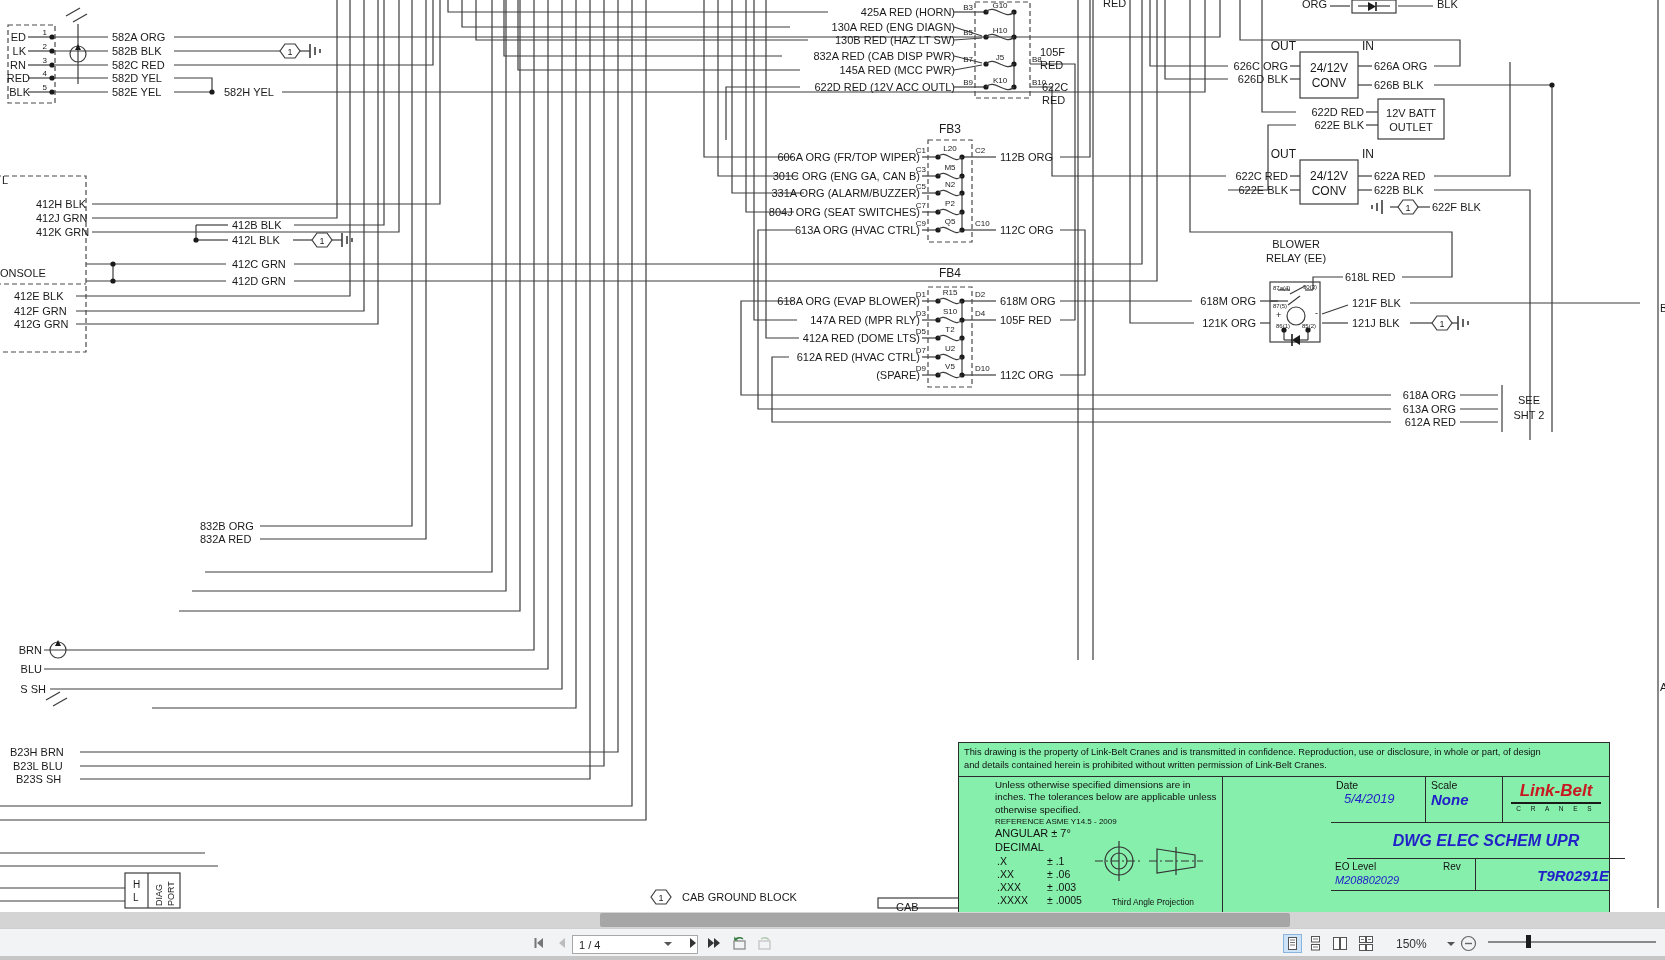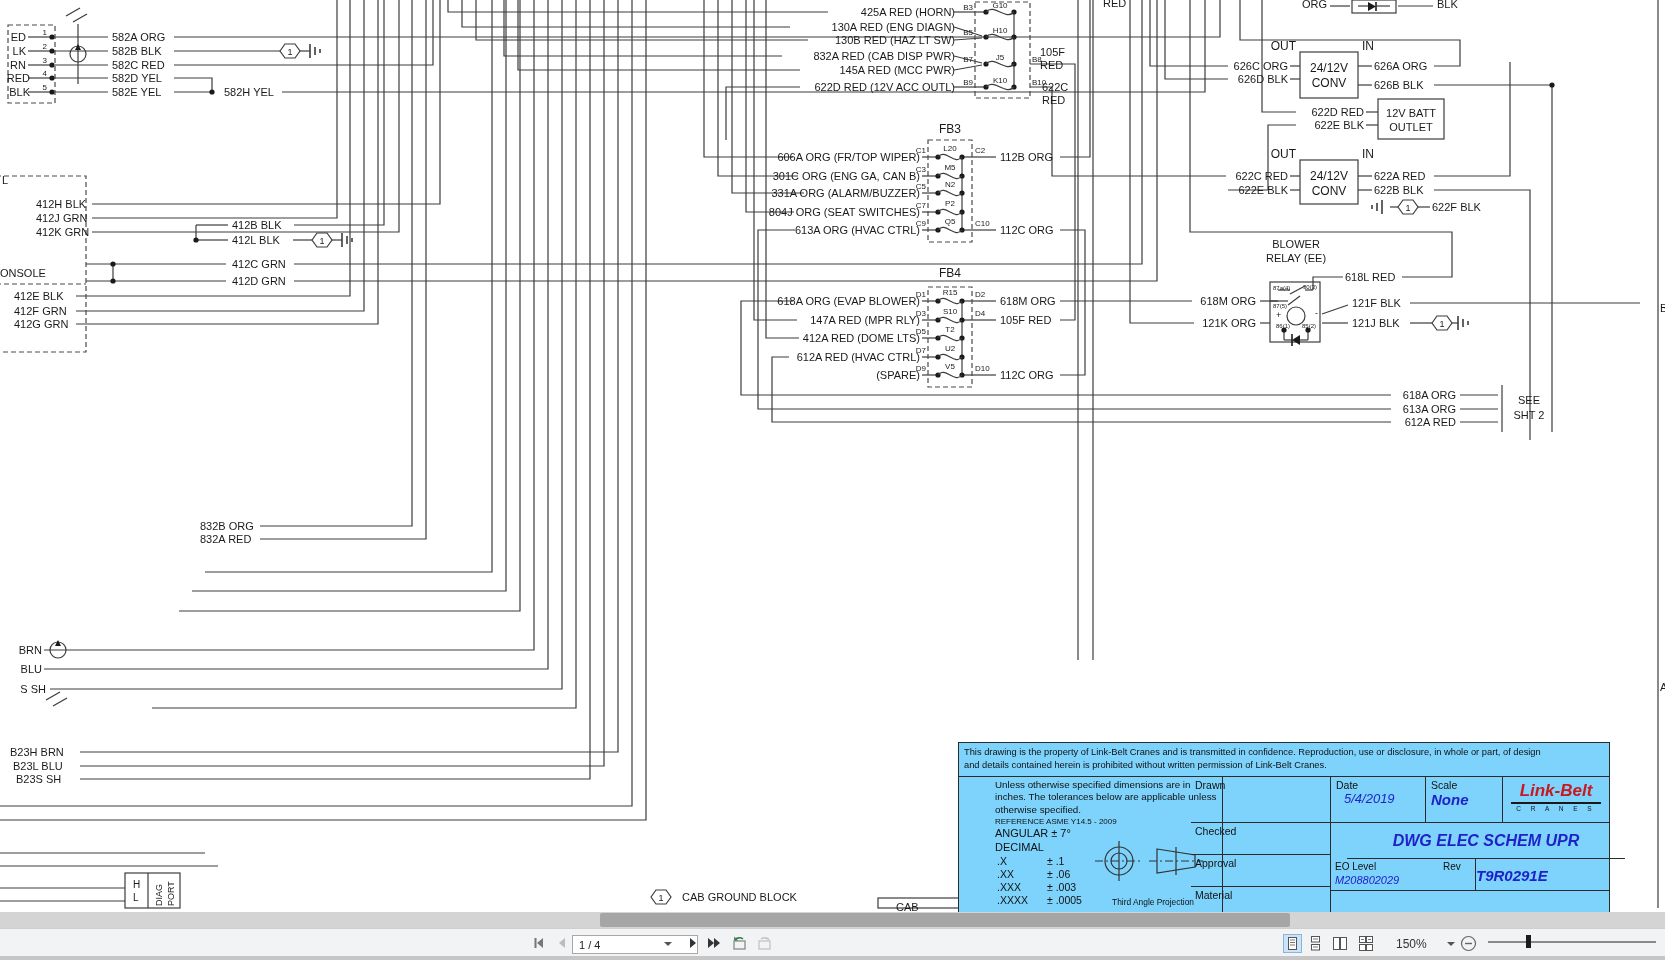--- a/index.html
+++ b/index.html
@@ -2,21 +2,21 @@
 <html><head>
 <meta charset="utf-8">
 <style>
   html,body{margin:0;padding:0;background:#fff;}
   #screen{position:relative;width:1665px;height:960px;overflow:hidden;background:#fff;
           font-family:"Liberation Sans",sans-serif;}
   #schem{position:absolute;left:0;top:0;}
   #schem text{fill:#1a1a1a;font-family:"Liberation Sans",sans-serif;}
   
   #titleblock{position:absolute;left:958px;top:742px;width:650px;height:170px;
-              border:1px solid #2b2b2b;background:#7dd3fc;color:#111;}
+              border:1px solid #2b2b2b;background:#86efac;color:#111;}
   .cell{position:absolute;box-sizing:border-box;}
   .notice{left:0;top:0;width:650px;height:34px;border-bottom:1px solid #2b2b2b;
           font-size:9.3px;line-height:12.5px;padding:3px 5px;box-sizing:border-box;}
   .leftcell{left:0;top:34px;width:232px;height:136px;border-right:1px solid #2b2b2b;margin-left:32px;}
   .tolnote{position:absolute;left:4px;top:2px;width:222px;font-size:9.8px;line-height:12.3px;}
   .refline{position:absolute;left:4px;top:40px;font-size:8px;}
   .angline{position:absolute;left:4px;top:50px;font-size:11px;}
   .decline{position:absolute;left:4px;top:64px;font-size:11px;}
   .tolrow{position:absolute;left:6px;font-size:10.5px;}
   .tolrow .v{position:absolute;left:50px;width:70px;}
@@ -30,21 +30,21 @@
           font-size:10.5px;padding:2px 0 0 5px;box-sizing:border-box;}
   .blueit{color:#2121c8;font-style:italic;}
   .titlecell{position:absolute;left:16px;top:46px;width:278px;height:36px;border-bottom:1px solid #2b2b2b;
              box-sizing:border-box;text-align:center;font-size:16px;font-weight:600;font-style:italic;
              color:#2121c8;padding-top:9px;}
   .eocell{position:absolute;left:0;top:82px;width:145px;height:32px;border-bottom:1px solid #2b2b2b;
           border-right:1px solid #2b2b2b;box-sizing:border-box;font-size:10px;padding:2px 0 0 4px;}
   .revlab{position:absolute;left:112px;top:2px;font-size:10px;text-align:center;}
   .eoval{position:absolute;left:4px;top:15px;font-size:11px;}
   .dwgnumcell{position:absolute;left:145px;top:82px;width:133px;height:32px;border-bottom:1px solid #2b2b2b;
-              box-sizing:border-box;text-align:left;font-size:15px;font-weight:bold;font-style:italic;
+              box-sizing:border-box;text-align:right;font-size:15px;font-weight:bold;font-style:italic;
               color:#2121c8;padding-top:8px;}
   .logo{position:absolute;left:172px;top:0;width:106px;height:46px;border-bottom:1px solid #2b2b2b;
         box-sizing:border-box;text-align:center;}
   .logotext{font-size:17px;font-weight:bold;font-style:italic;color:#c81820;margin-top:4px;letter-spacing:0px;}
   .logobar{height:2px;background:#1a1a1a;margin:1px 8px 1px 8px;}
   .logosub{font-size:6.5px;letter-spacing:4px;color:#111;}
   
   #hscroll{position:absolute;left:0;top:912px;width:1665px;height:16px;background:#d4d4d4;}
   #hthumb{position:absolute;left:600px;top:1px;width:690px;height:14px;background:#a6a6a6;border-radius:2px;}
   #toolbar{position:absolute;left:0;top:928px;width:1665px;height:28px;background:#f2f3f4;
@@ -503,26 +503,20 @@
           <line x1="4" y1="28" x2="52" y2="28" stroke-dasharray="8,3,2,3"></line>
           <path d="M66,16 L104,22 L104,34 L66,40 Z"></path>
           <line x1="85" y1="14" x2="85" y2="42"></line>
           <line x1="58" y1="28" x2="112" y2="28" stroke-dasharray="8,3,2,3"></line>
         </g>
       </svg>
     </div>
     <div class="projcap">Third Angle Projection</div>
   </div>
 
-  <div class="cell midcol">
-    <div class="midrow" style="top:0;height:46px"><span>Drawn</span></div>
-    <div class="midrow" style="top:46px;height:32px"><span>Checked</span></div>
-    <div class="midrow" style="top:78px;height:32px"><span>Approval</span></div>
-    <div class="midrow" style="top:110px;height:26px;border-bottom:none"><span>Material</span></div>
-  </div>
 
   <div class="cell rightcol">
     <div class="r1cell" style="left:0;width:95px">
       <div>Date</div>
       <div class="blueit" style="font-size:13px;padding-left:8px">5/4/2019</div>
     </div>
     <div class="r1cell" style="left:95px;width:77px">
       <div>Scale</div>
       <div class="blueit" style="font-size:15px;font-weight:600;text-align:left">None</div>
     </div>

